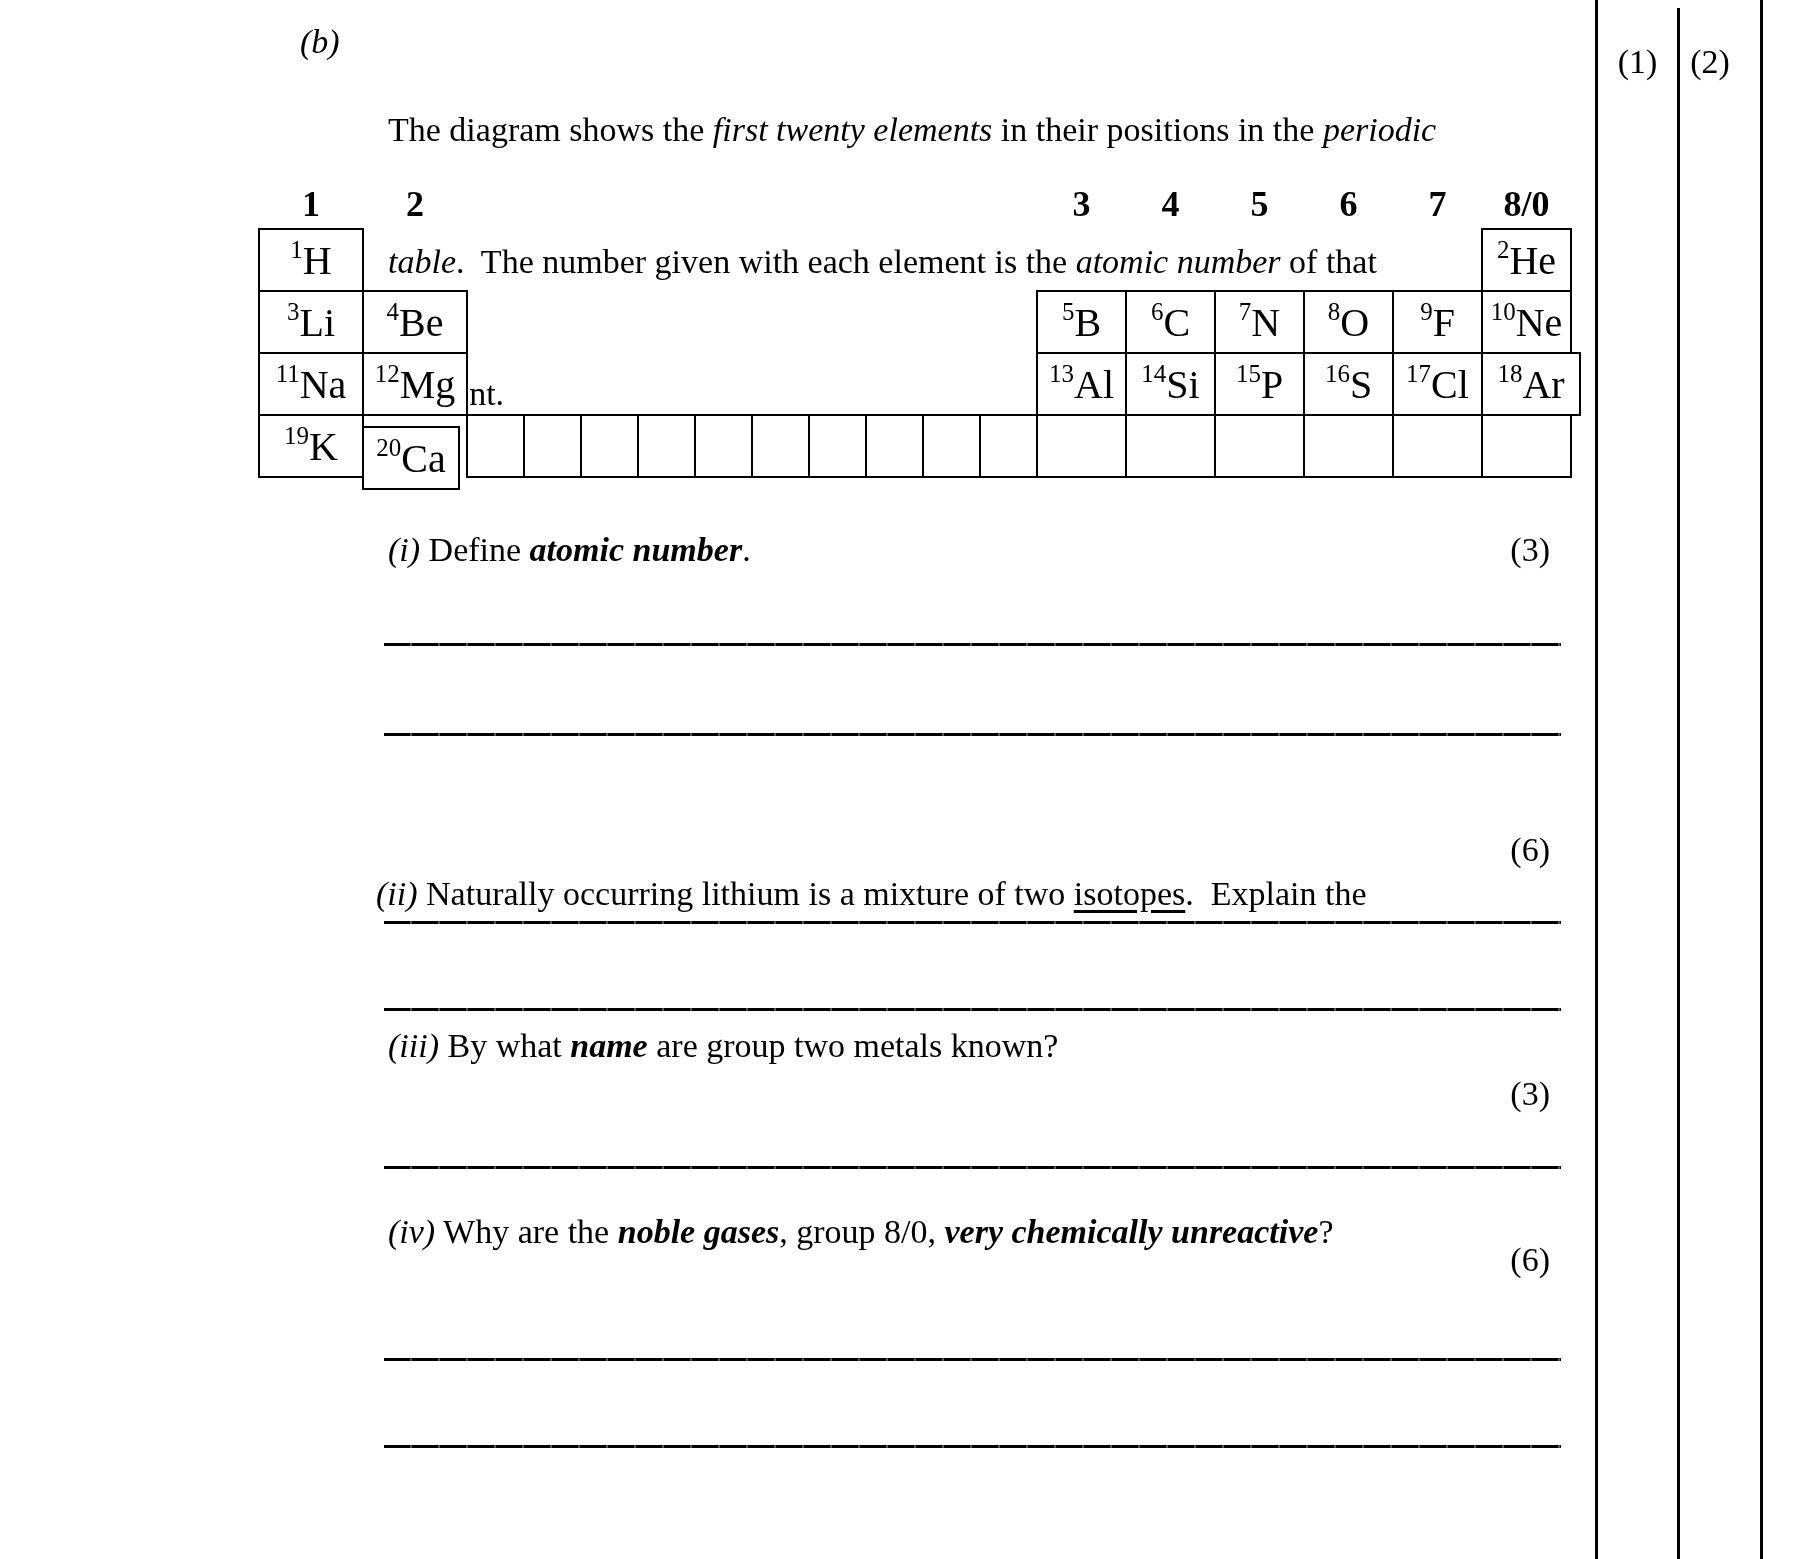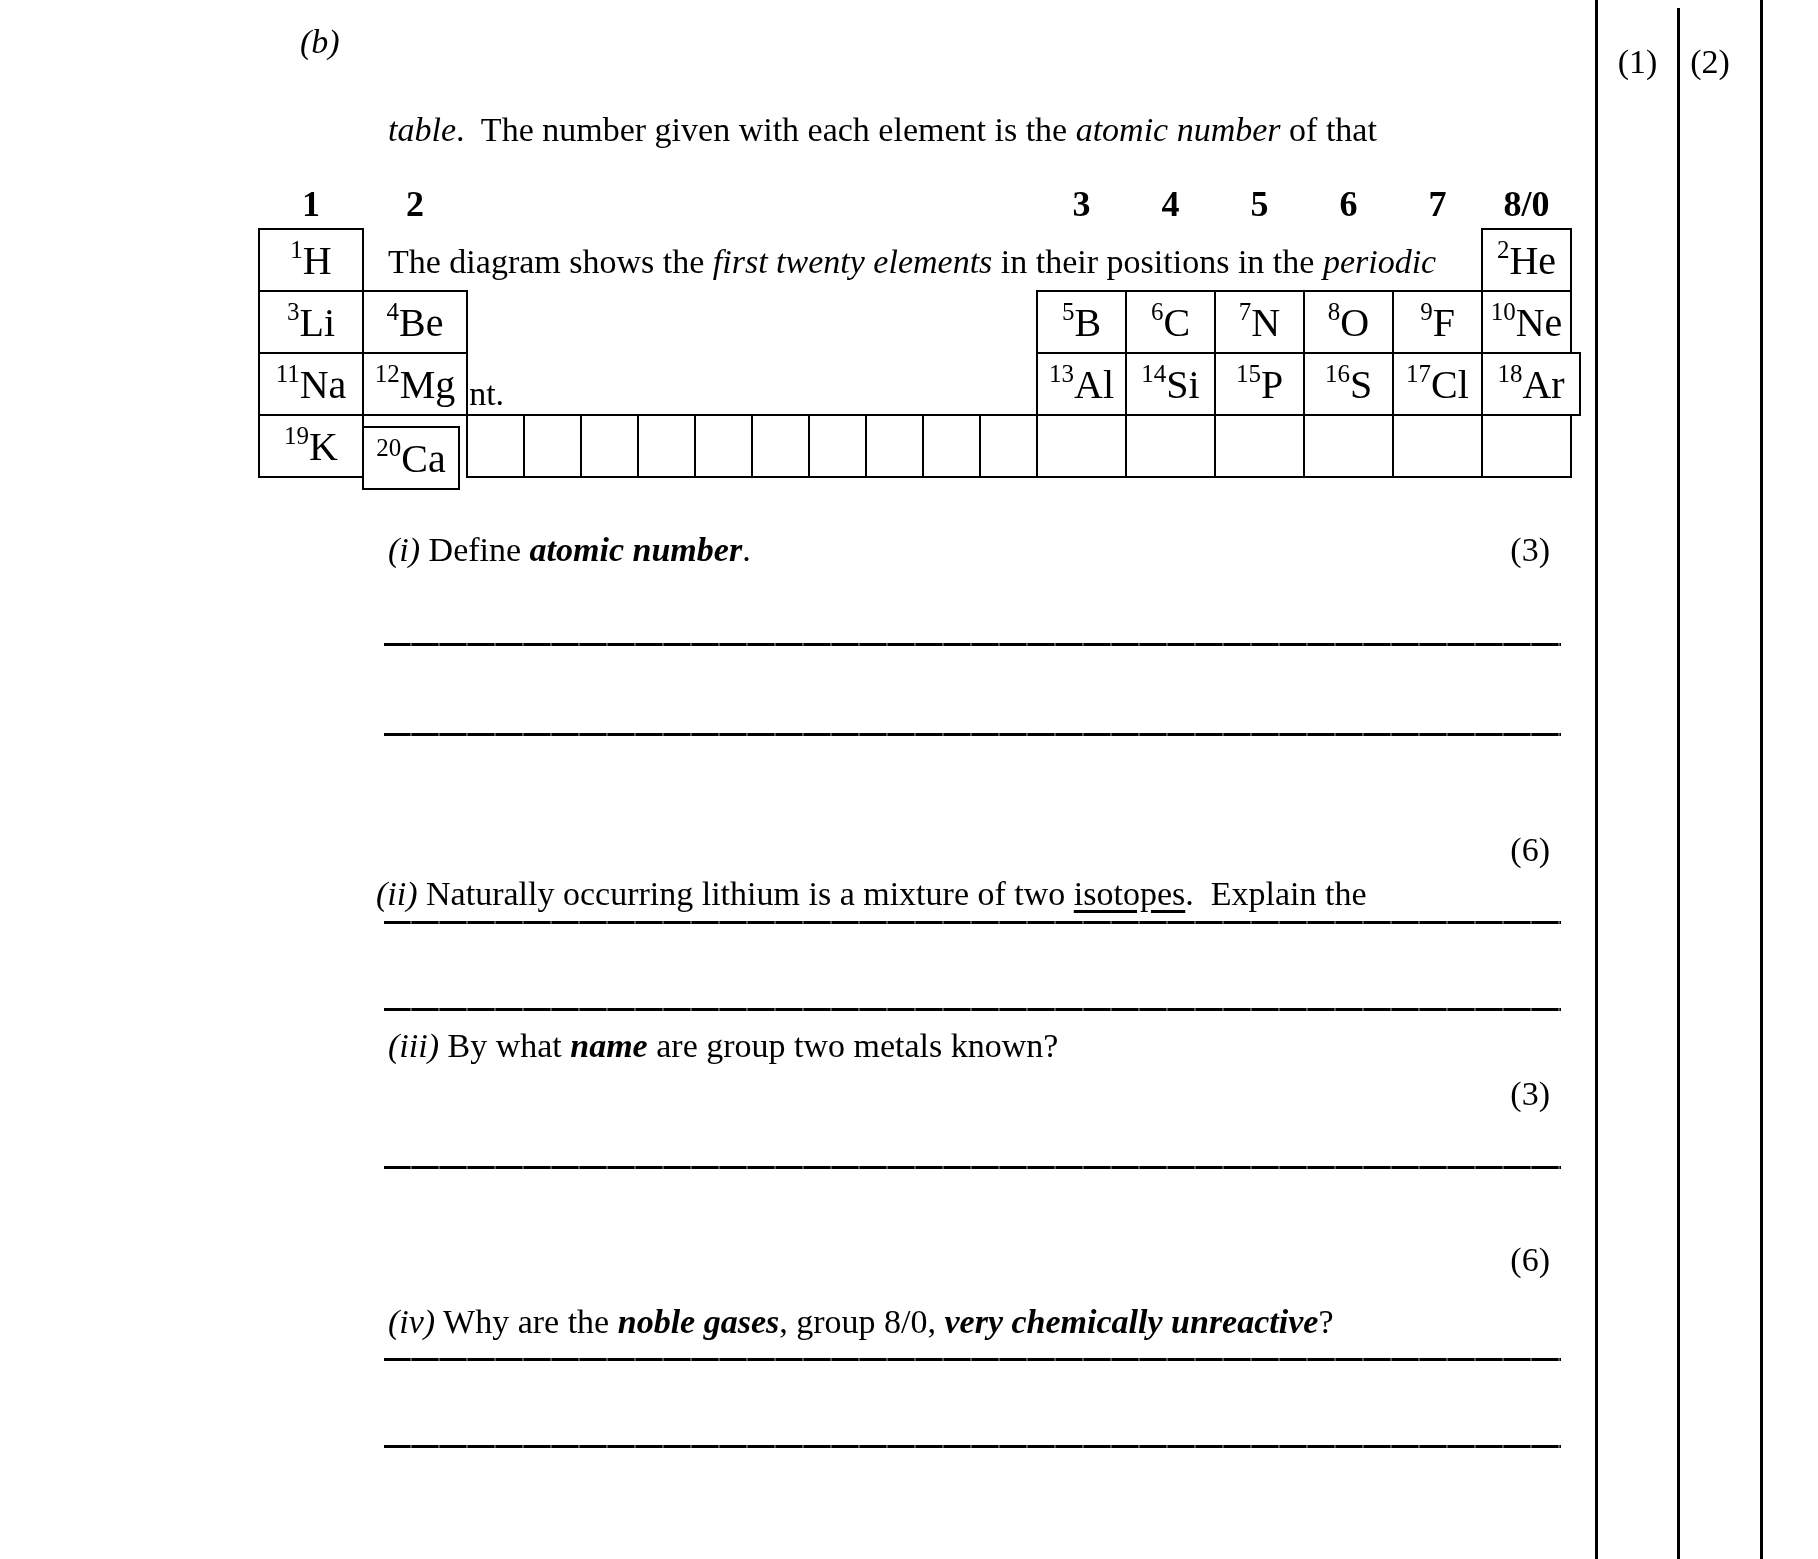--- a/index.html
+++ b/index.html
@@ -89,22 +89,22 @@
 <div class="page">
 
   <div class="vrule" style="left:1595px; top:0; height:1559px;"></div>
   <div class="vrule" style="left:1677px; top:8px; height:1551px;"></div>
   <div class="vrule" style="left:1760px; top:0; height:1559px;"></div>
   <div class="mark-col" style="left:1598px; top:42px; width:79px;">(1)</div>
   <div class="mark-col" style="left:1674px; top:42px; width:72px;">(2)</div>
 
   <div class="txt it" style="left:300px; top:20px;">(b)</div>
   <div class="txt" style="left:388px; top:20px;">
+    <div class="line"><span>The diagram shows the </span><span class="it">first twenty elements</span><span> in their positions in the </span><span class="it">periodic</span></div>
     <div class="line"><span class="it">table</span><span>.  The number given with each element is the </span><span class="it">atomic number</span><span> of that</span></div>
-    <div class="line"><span>The diagram shows the </span><span class="it">first twenty elements</span><span> in their positions in the </span><span class="it">periodic</span></div>
     <div class="line"><span>element.</span></div>
   </div>
 
   <div class="glabel" style="left:258px;  width:106px;">1</div>
   <div class="glabel" style="left:362px;  width:106px;">2</div>
   <div class="glabel" style="left:1036px; width:91px;">3</div>
   <div class="glabel" style="left:1125px; width:91px;">4</div>
   <div class="glabel" style="left:1214px; width:91px;">5</div>
   <div class="glabel" style="left:1303px; width:91px;">6</div>
   <div class="glabel" style="left:1392px; width:91px;">7</div>
@@ -221,18 +221,18 @@
     <div class="line"><span class="it">(ii)</span><span> Naturally occurring lithium is a mixture of two </span><span class="ul">isotopes</span><span>.  Explain the</span></div>
   </div>
   <div class="marks" style="top:828px;">(6)</div>
   <div class="aline" style="top:921px;"></div>
   <div class="aline" style="top:1008px;"></div>
 
   <div class="txt" style="left:388px; top:1024px;"><span class="it">(iii)</span><span> By what </span><span class="bi">name</span><span> are group two metals known?</span></div>
   <div class="marks" style="top:1072px;">(3)</div>
   <div class="aline" style="top:1166px;"></div>
 
-  <div class="txt" style="left:388px; top:1300px;"><span class="it">(iv)</span><span> Why are the </span><span class="bi">noble gases</span><span>, group 8/0, </span><span class="bi">very chemically unreactive</span><span>?</span></div>
+  <div class="txt" style="left:388px; top:1210px;"><span class="it">(iv)</span><span> Why are the </span><span class="bi">noble gases</span><span>, group 8/0, </span><span class="bi">very chemically unreactive</span><span>?</span></div>
   <div class="marks" style="top:1238px;">(6)</div>
   <div class="aline" style="top:1358px;"></div>
   <div class="aline" style="top:1445px;"></div>
 
 </div>
 
 </body></html>

